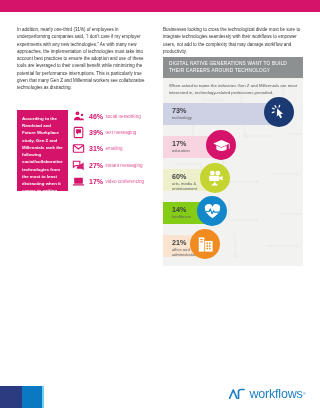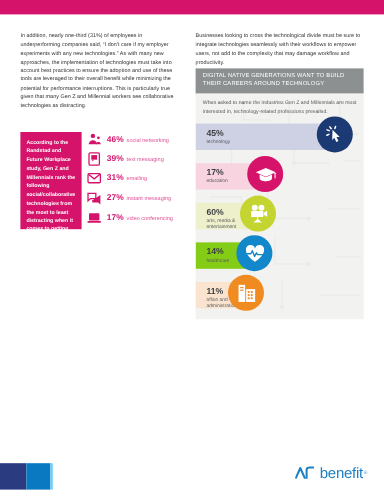--- a/index.html
+++ b/index.html
@@ -337,21 +337,21 @@
         <circle cx="72" cy="178" r="1.6"></circle>
       </g>
     </svg>
 
     <div class="chart-intro">When asked to name the industries Gen Z and Millennials are most interested in, technology-related professions prevailed.</div>
 
     <div class="bars">
 
       <div class="bar-row">
         <div class="bar" style="width:116px;background:#ced0e4;">
-          <div class="bar-pct">45%</div>
+          <div class="bar-pct">73%</div>
           <div class="bar-label">technology</div>
         </div>
         <div class="bar-circle" style="left:101px;background:#1b3a73;">
           <svg width="19" height="19" viewBox="0 0 24 24" fill="#ffffff">
             <path d="M9 6.5l7.5 7.5h-3.4l2.1 4.3-2.2 1.1-2.1-4.4-2.3 2.2z"></path>
             <g stroke="#ffffff" stroke-width="1.6" stroke-linecap="round">
               <path d="M6.2 3.4l1.4 2"></path>
                 <path d="M12.2 3.0l-.8 2.2"></path>
               <path d="M3.2 6.6l2.2.8"></path>
                 <path d="M3.0 12.2l2.2-.9"></path>
@@ -398,21 +398,21 @@
         <div class="bar-circle" style="left:34px;background:#1287c9;">
           <svg width="19" height="19" viewBox="0 0 24 24">
             <path d="M12 20.5S2.5 14.3 2.5 8.6A4.7 4.7 0 0 1 12 6.4a4.7 4.7 0 0 1 9.5 2.2c0 5.7-9.5 11.9-9.5 11.9z" fill="#ffffff"></path>
             <path d="M4 12h3.6l1.6-3.2 2.4 6 1.9-3.8 1.2 1.9H20" fill="none" stroke="#1287c9" stroke-width="1.5" stroke-linecap="round" stroke-linejoin="round"></path>
           </svg>
         </div>
       </div>
 
       <div class="bar-row">
         <div class="bar" style="width:42px;background:#fae4cf;">
-          <div class="bar-pct">11%</div>
+          <div class="bar-pct">21%</div>
           <div class="bar-label">office and administration</div>
         </div>
         <div class="bar-circle" style="left:27px;background:#f08b22;">
           <svg width="19" height="19" viewBox="0 0 24 24" fill="#ffffff">
             <rect x="3.5" y="3" width="7" height="18"></rect>
             <rect x="11.5" y="7.5" width="9.5" height="13.5"></rect>
             <g fill="#f08b22">
               <rect x="13.2" y="9.5" width="2" height="2"></rect>
               <rect x="16.4" y="9.5" width="2" height="2"></rect>
               <rect x="13.2" y="12.8" width="2" height="2"></rect>
@@ -435,17 +435,17 @@
     <div class="fb fb-cyan"></div>
   </div>
 
   <div class="logo">
     <span class="logo-mark">
       <svg width="16" height="11" viewBox="0 0 32 22">
         <path d="M1 21 L8.5 4 L16 21" fill="none" stroke="#1d7fc3" stroke-width="3.4" stroke-linecap="round" stroke-linejoin="round"></path>
         <path d="M19 21 L19 7 Q19 3 25 3 L30 3" fill="none" stroke="#1d7fc3" stroke-width="3.4" stroke-linecap="round" stroke-linejoin="round"></path>
       </svg>
     </span>
-    <span class="logo-word">benefit</span>
+    <span class="logo-word">workflows</span>
     <span class="logo-tm">®</span>
   </div>
 
 </div>
 
 </body></html>

